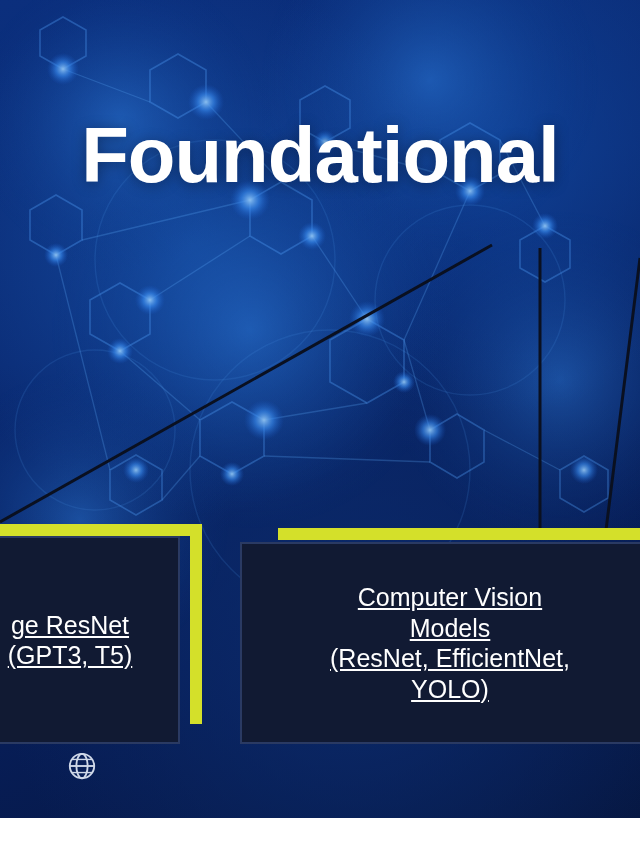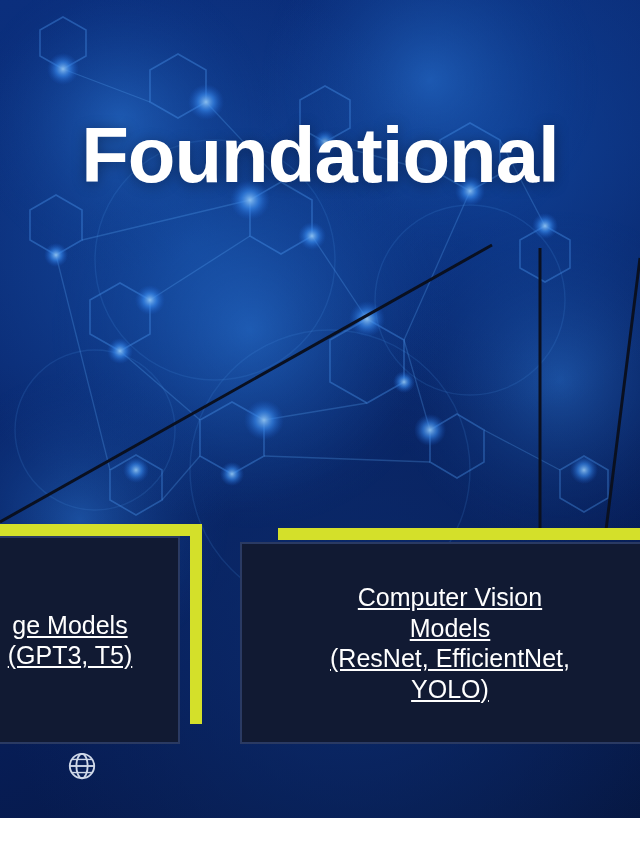--- a/index.html
+++ b/index.html
@@ -145,21 +145,21 @@
       <line x1="540" y1="530" x2="540" y2="248" stroke="#0a1020" stroke-width="3"></line>
       <line x1="606" y1="530" x2="640" y2="258" stroke="#0a1020" stroke-width="3"></line>
     </svg>
 
     <div class="accent" style="left:0px;top:524px;width:202px;height:12px;"></div>
     <div class="accent" style="left:190px;top:524px;width:12px;height:200px;"></div>
 
     <div class="accent" style="left:278px;top:528px;width:362px;height:12px;"></div>
 
     <div class="box" style="left:-40px;top:536px;width:220px;height:208px;">
-      <div class="txt">ge Models
+      <div class="txt">ge ResNet
 (GPT3, T5)</div>
     </div>
 
     <div class="box" style="left:240px;top:542px;width:420px;height:202px;">
       <div class="txt">Computer Vision
 Models
 (ResNet, EfficientNet,
 YOLO)</div>
     </div>
 

